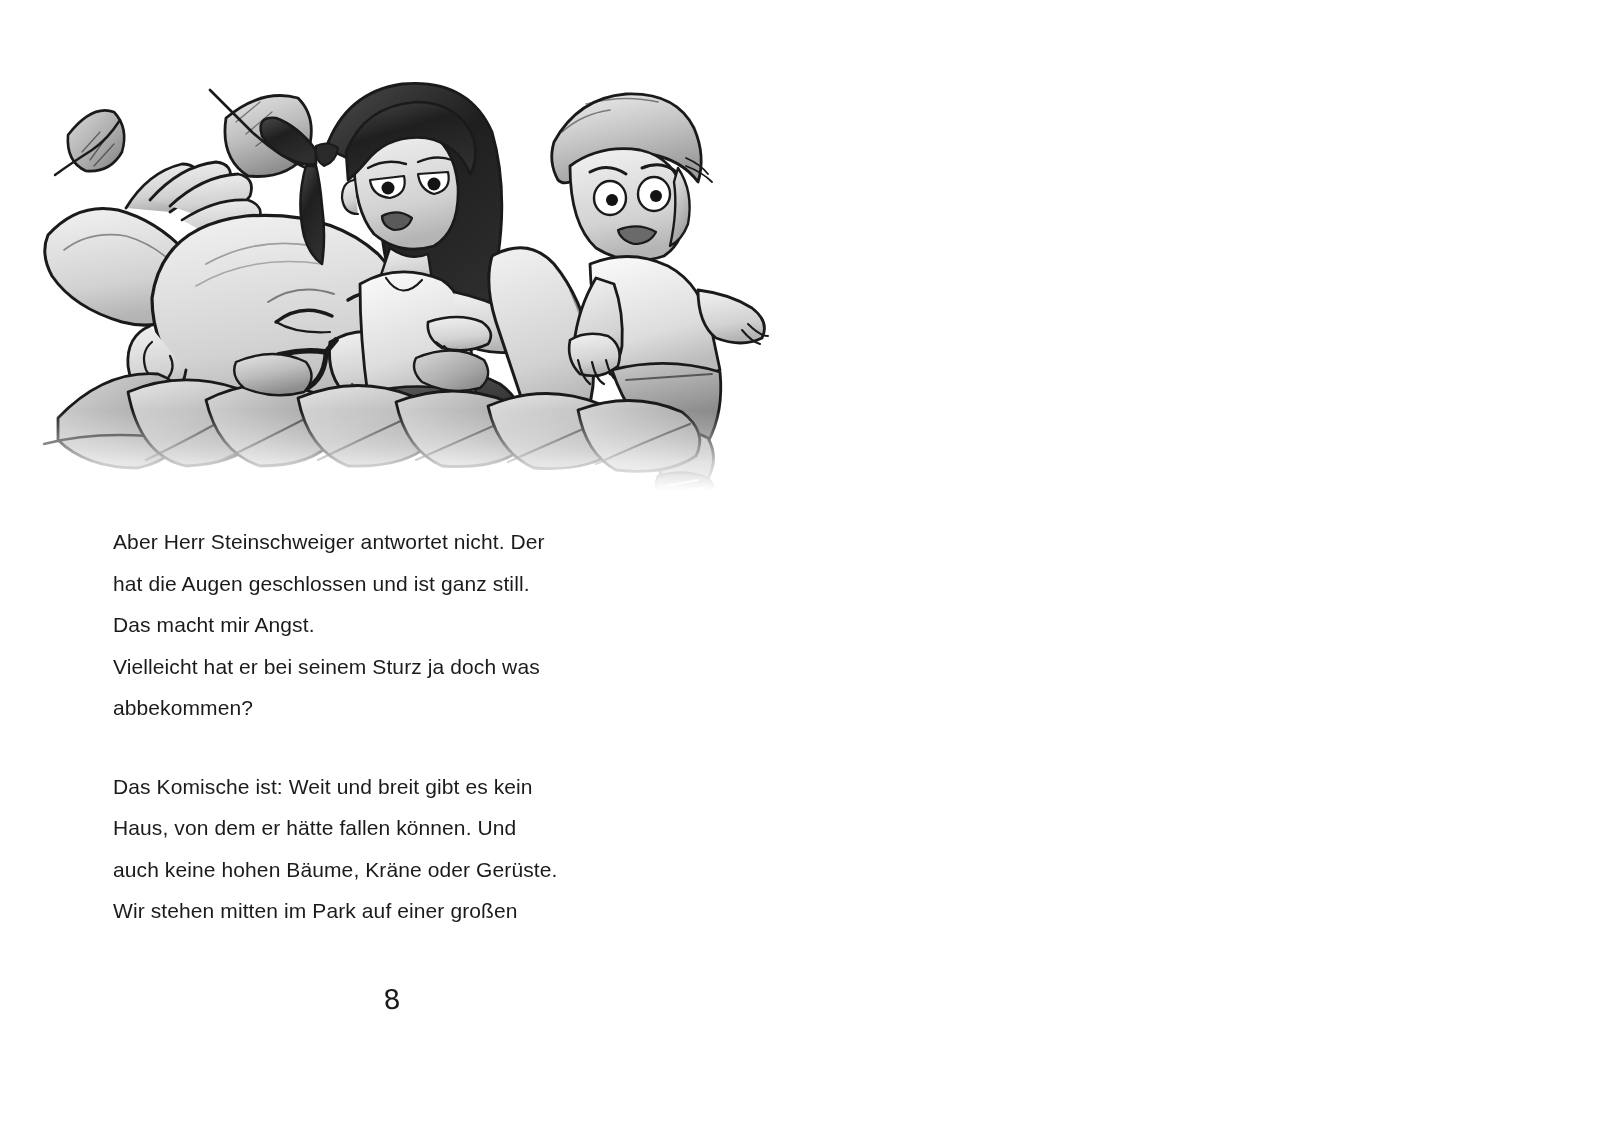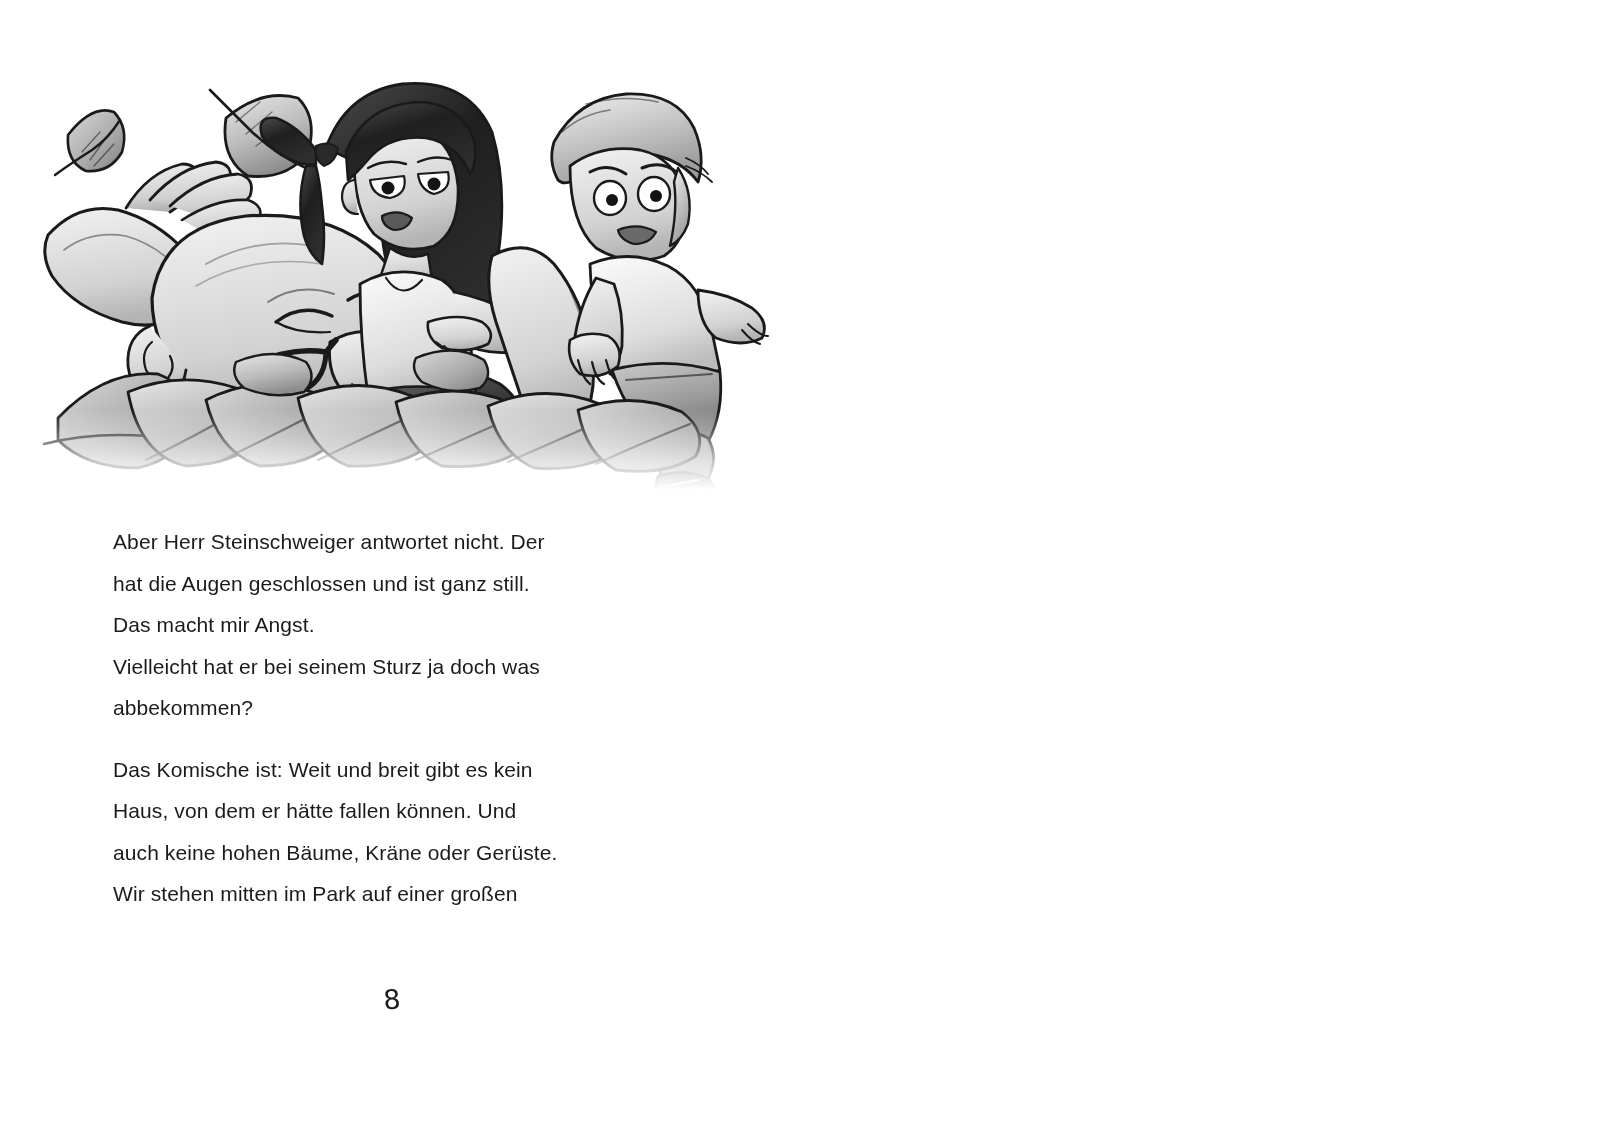--- a/index.html
+++ b/index.html
@@ -42,21 +42,21 @@
     font-size: 21px;
     line-height: 41.5px;
     color: #1b1b1b;
     letter-spacing: 0.1px;
     font-weight: 400;
   }
   .textblock p {
     margin: 0;
     white-space: pre-line;
   }
-  .textblock p + p { margin-top: 20px; }
+  .textblock p + p { margin-top: 37px; }
 
   .text-left {
     left: 113px;
     top: 521px;
     width: 600px;
   }
 
   
   .folio {
     position: absolute;

